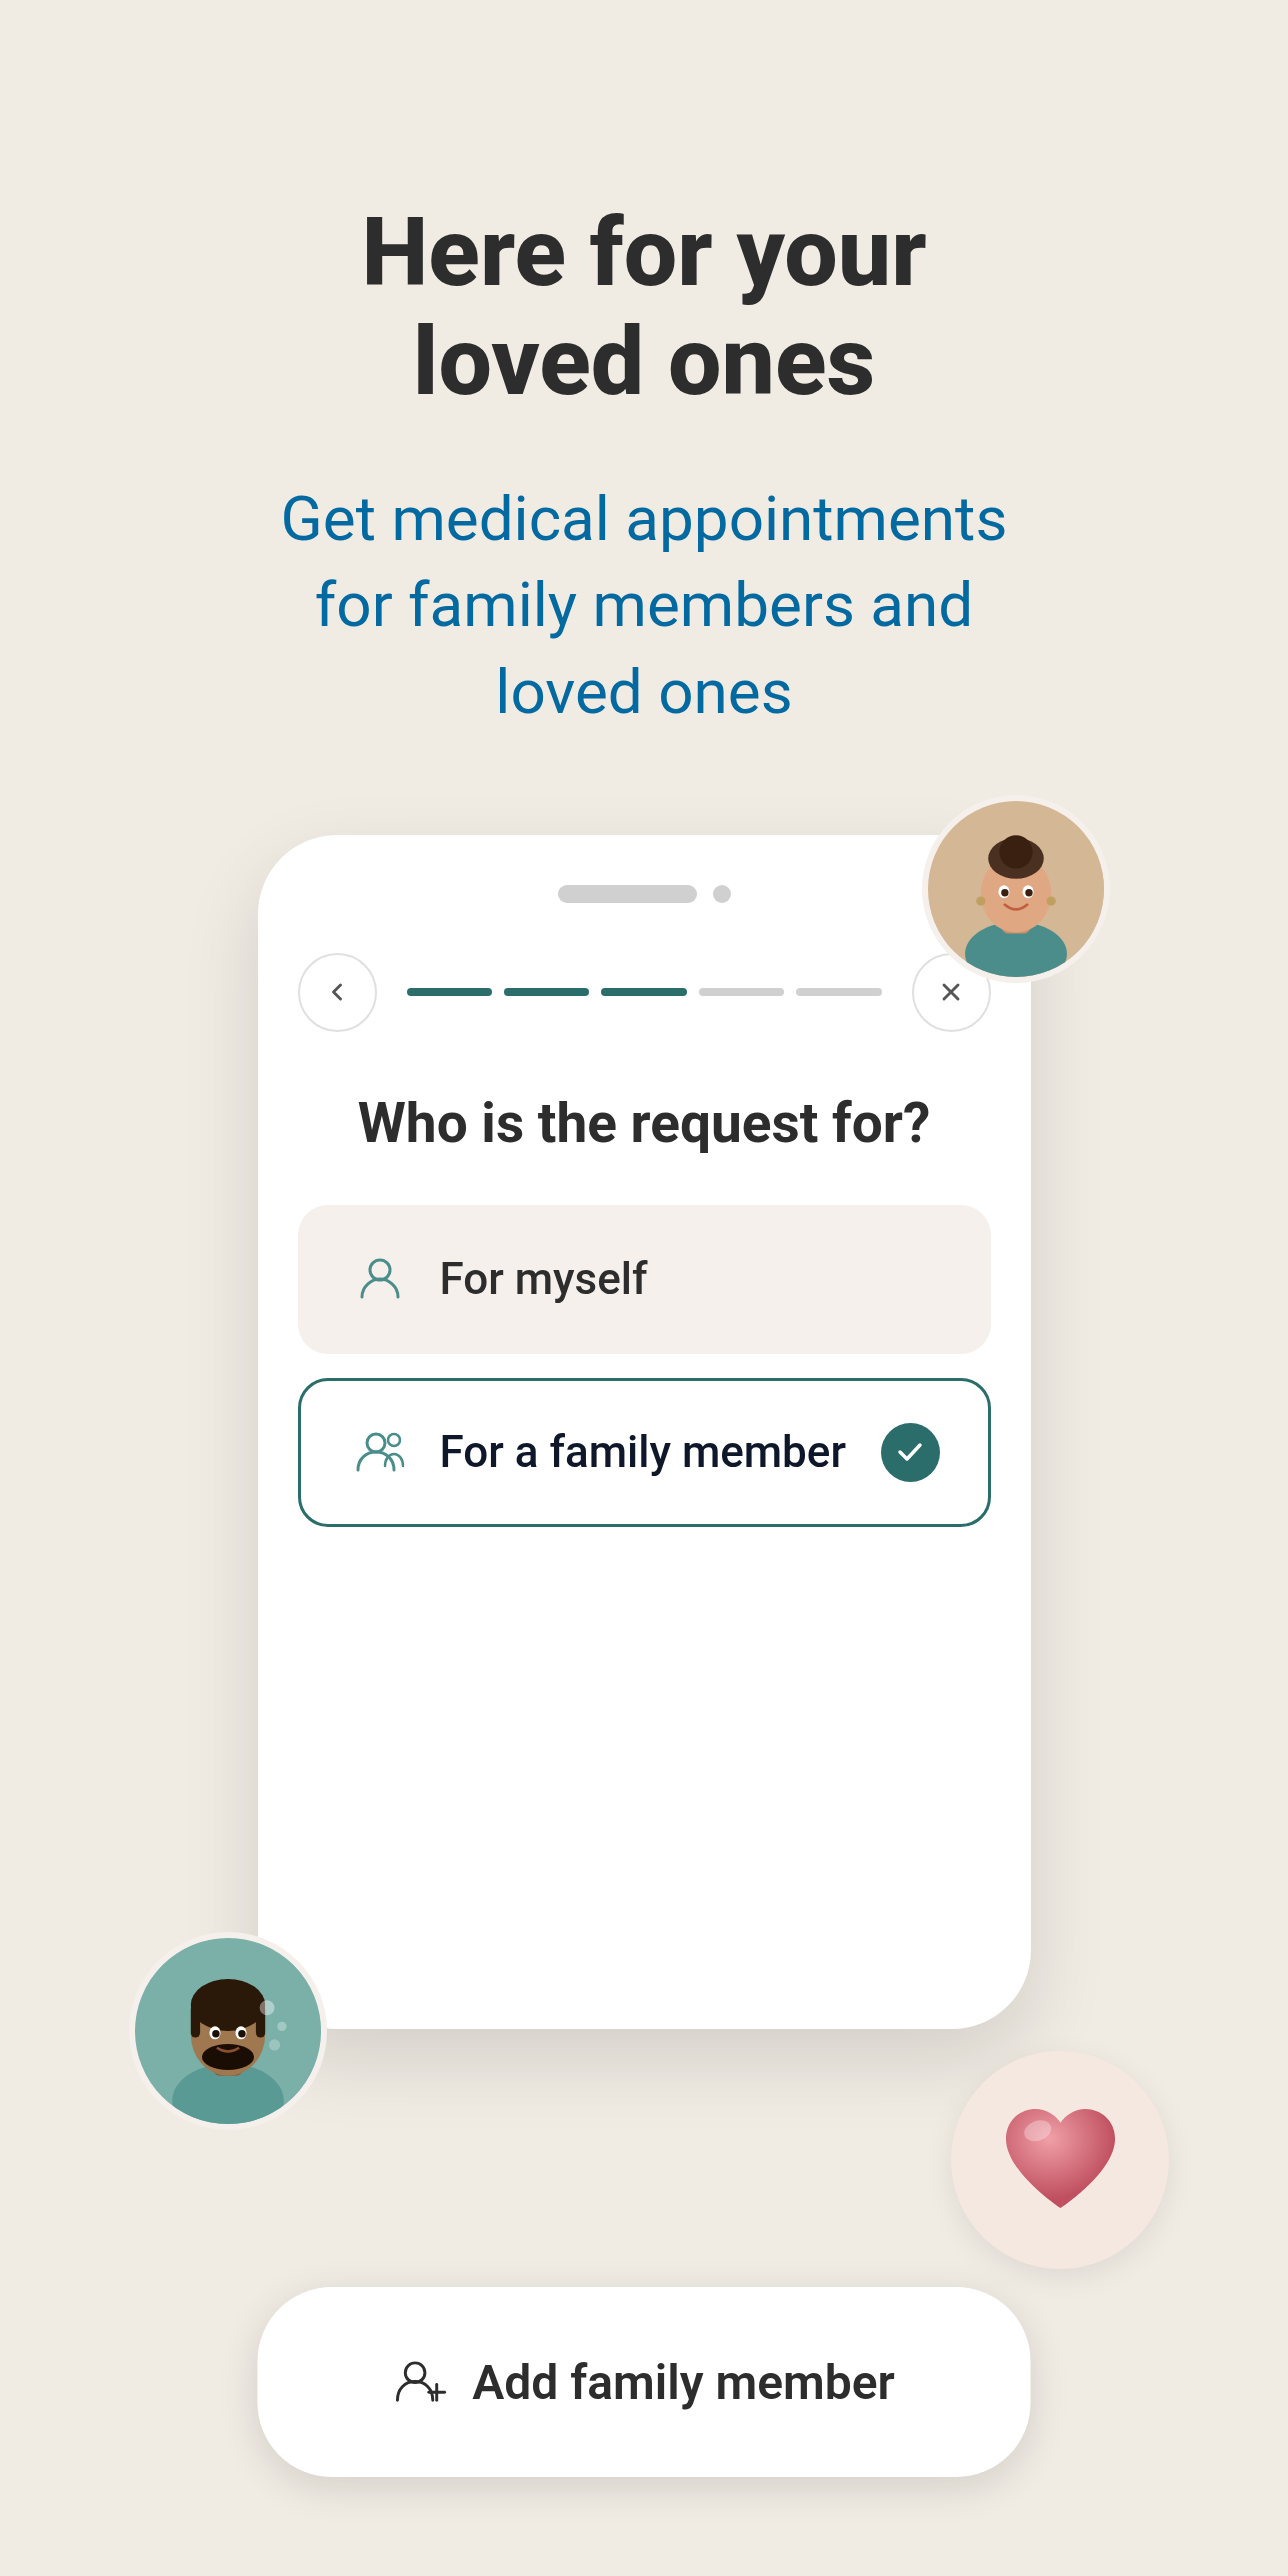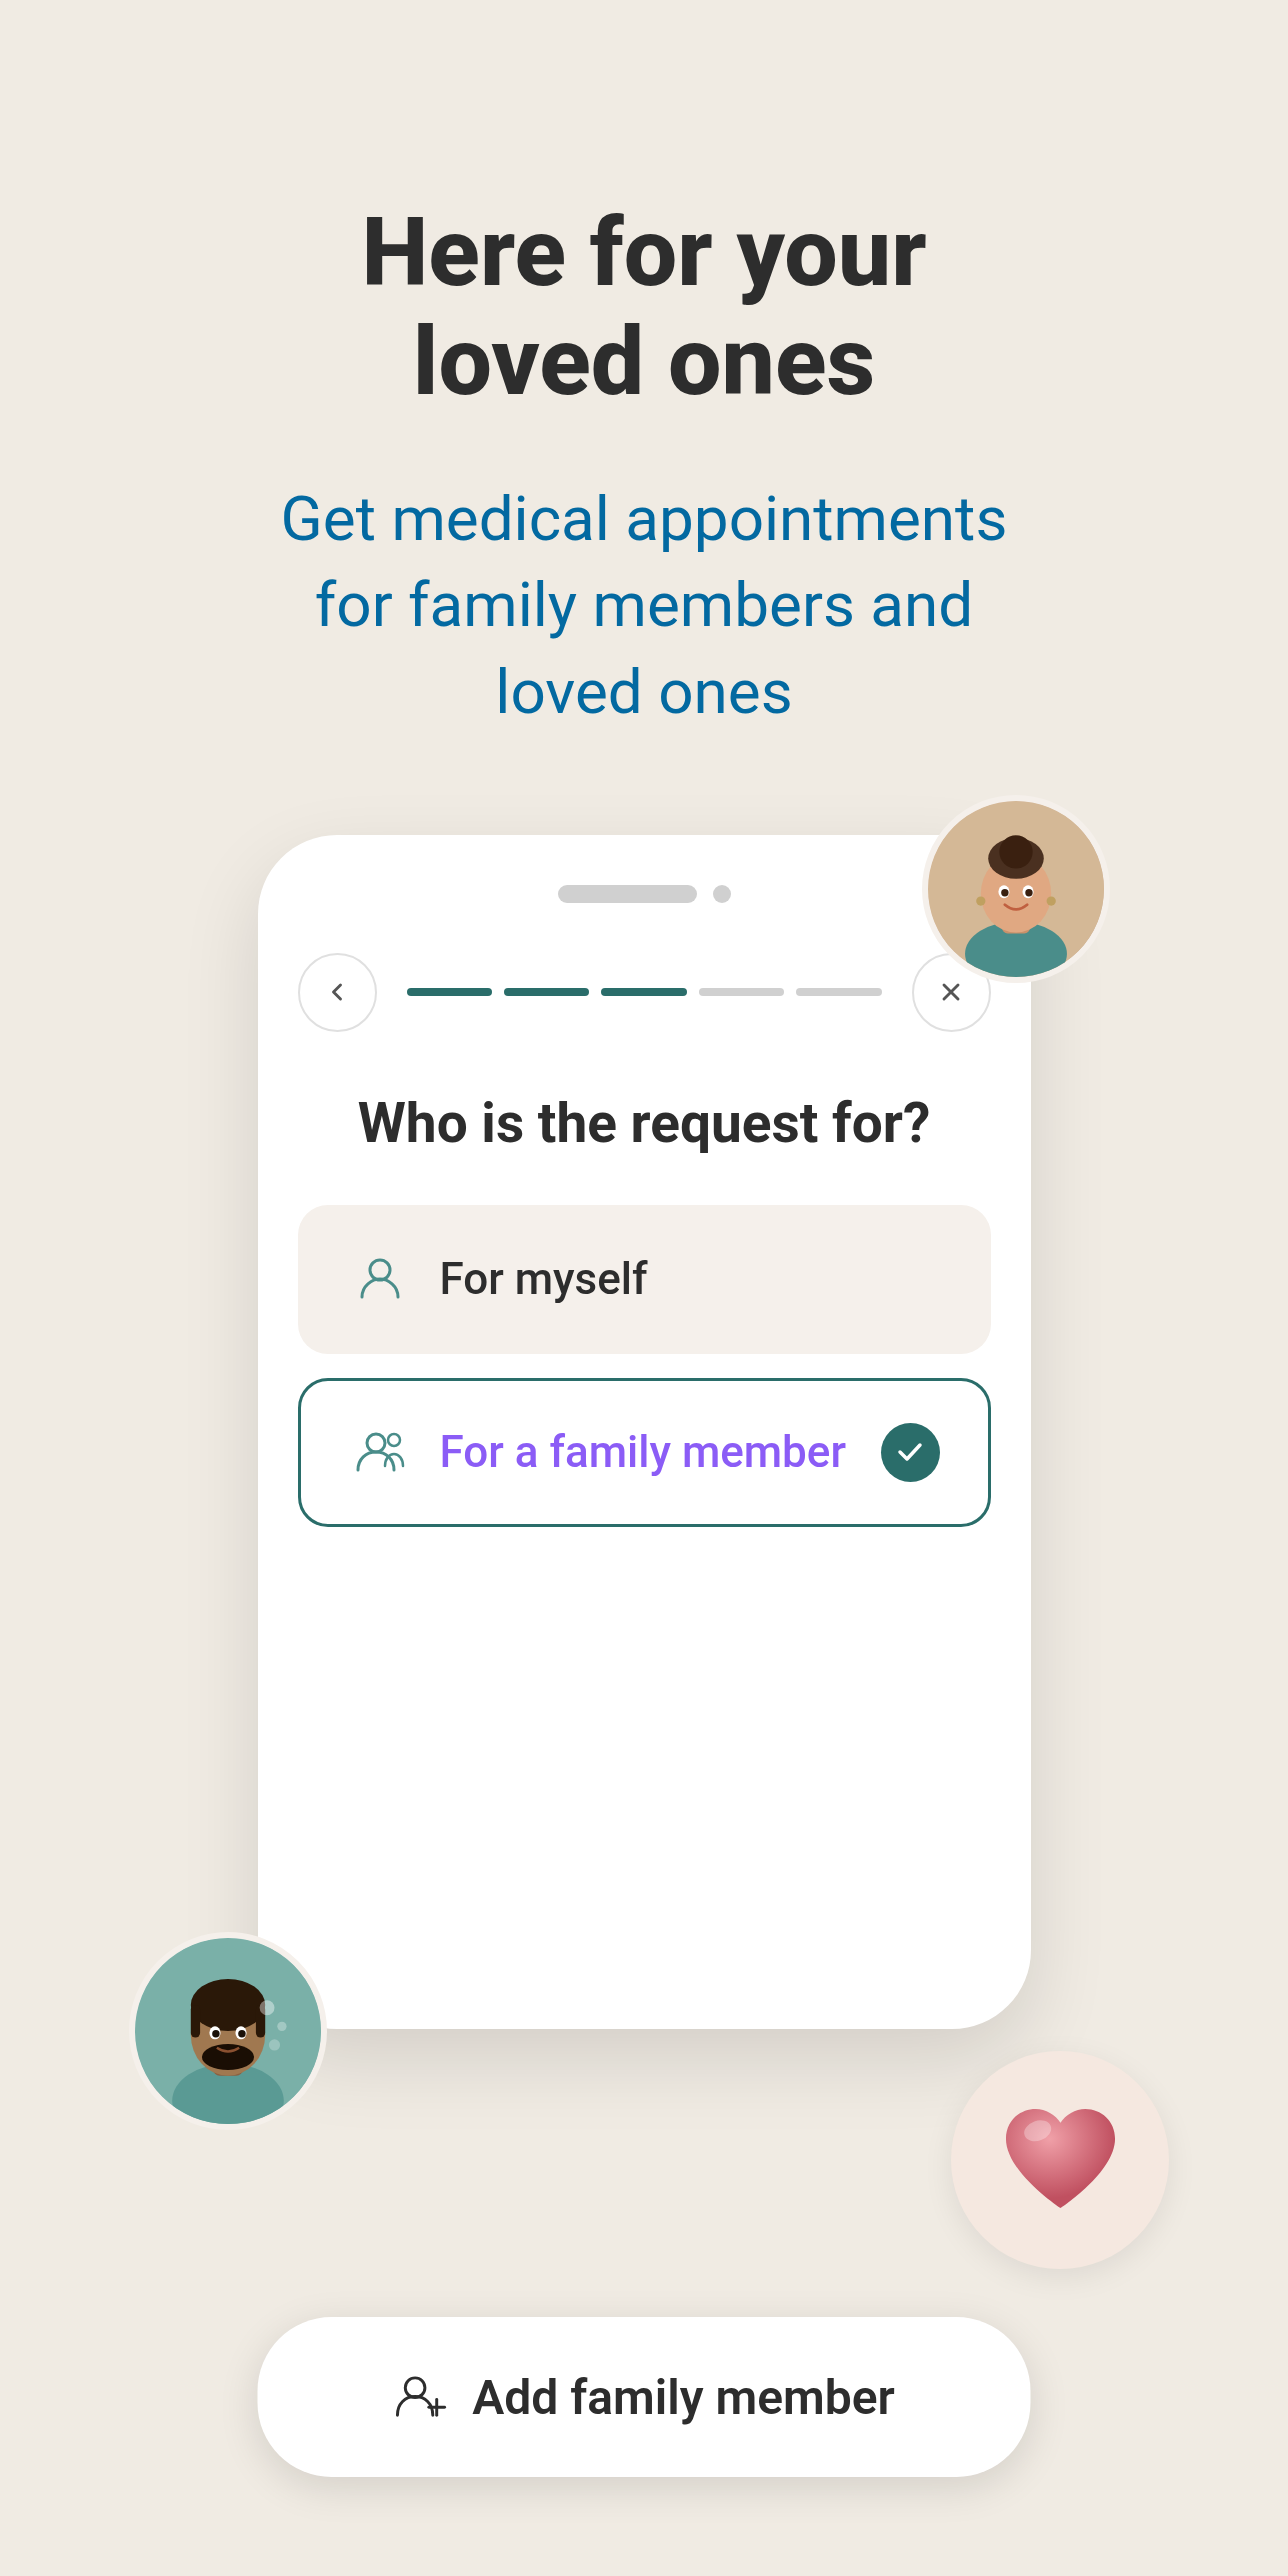--- a/index.html
+++ b/index.html
@@ -229,21 +229,21 @@
     }
 
     .option-label {
       font-size: 44px;
       color: #2d2d2d;
       font-weight: 500;
       flex: 1;
     }
 
     .option-label.selected {
-      color: #8b5cf6;
+      color: #0f172a;
     }
 
     .check-circle {
       width: 59px;
       height: 59px;
       border-radius: 50%;
       background: #2a6d6a;
       display: flex;
       align-items: center;
       justify-content: center;
@@ -259,21 +259,21 @@
       height: 396px;
     }
 
     
     .bottom-button {
       position: absolute;
       bottom: 99px;
       left: 50%;
       transform: translateX(-50%);
       width: 773px;
-      height: 160px;
+      height: 190px;
       background: #fff;
       border-radius: 74px;
       display: flex;
       align-items: center;
       justify-content: center;
       gap: 24px;
       box-shadow: 0 10px 40px rgba(0,0,0,0.12);
       cursor: pointer;
       z-index: 20;
     }

